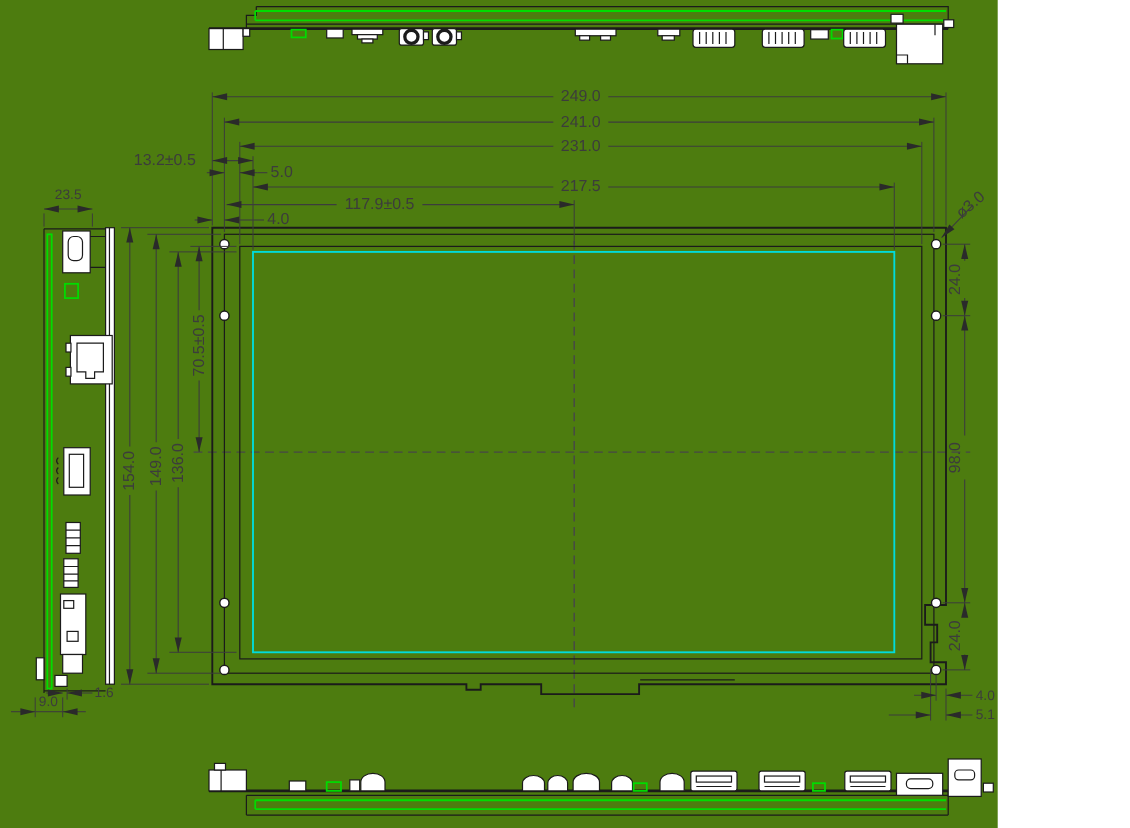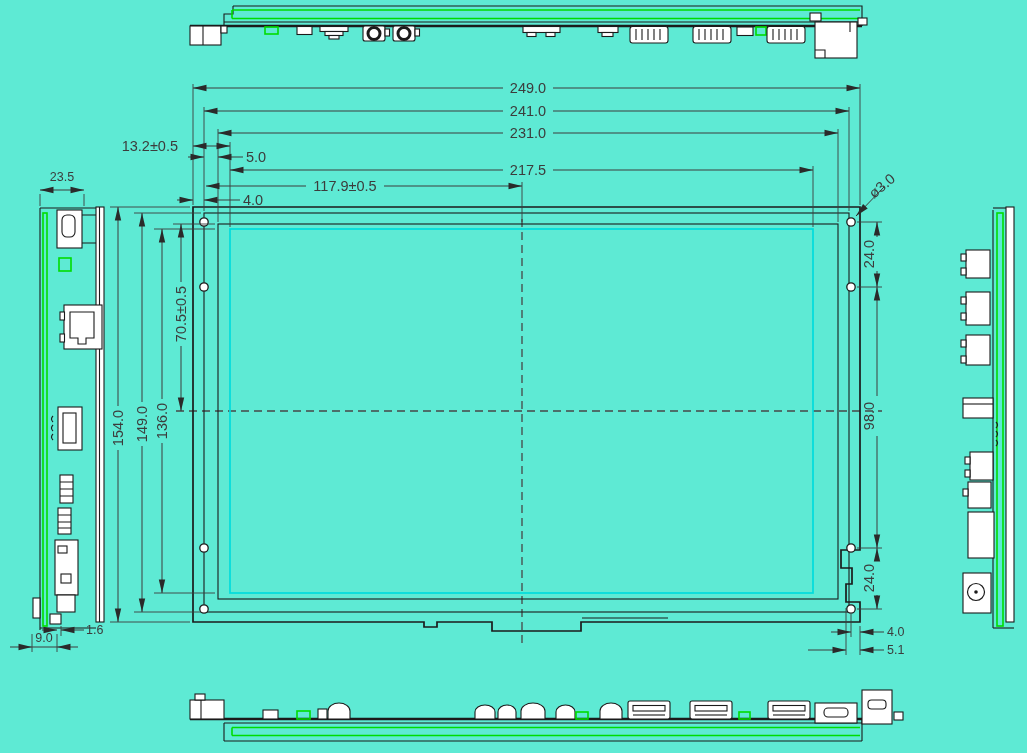--- a/index.html
+++ b/index.html
@@ -1,16 +1,16 @@
 <!DOCTYPE html>
 <html><head>
 <meta charset="utf-8">
 <style>
   html,body{margin:0;padding:0;background:#ffffff;}
-  .canvas{width:1027px;height:753px;position:relative;background:#5eead4;overflow:hidden;}
+  .canvas{width:907px;height:753px;position:relative;background:#4d7c0f;overflow:hidden;}
   svg{display:block;font-family:"Liberation Sans", sans-serif;}
   .ol   {fill:none;stroke:#1b1b1b;stroke-width:1.7;}
   .l1   {fill:none;stroke:#1b1b1b;stroke-width:1.1;}
   .lw   {fill:#ffffff;stroke:#1b1b1b;stroke-width:1.1;}
   .thk  {fill:none;stroke:#1b1b1b;stroke-width:2.4;}
   .grn  {fill:none;stroke:#00dc00;stroke-width:1.6;}
   .cyn  {fill:none;stroke:#00dcdc;stroke-width:1.7;}
   .dim  {fill:none;stroke:#3c3c3c;stroke-width:1;}
   .ext  {fill:none;stroke:#3c3c3c;stroke-width:0.9;}
   .ctr  {fill:none;stroke:#474747;stroke-width:1.3;stroke-dasharray:8 5;}

